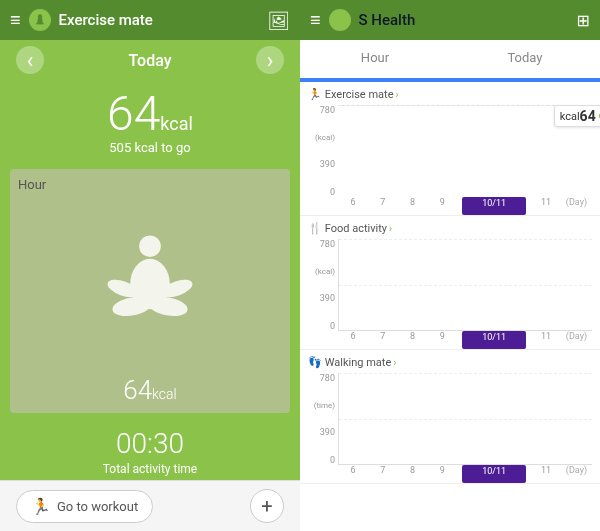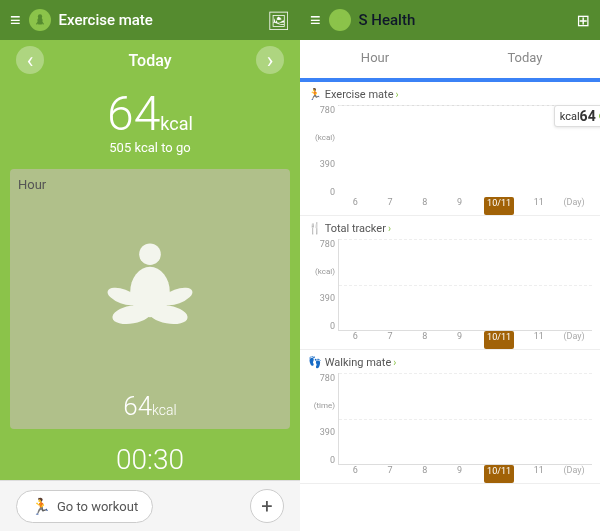--- a/index.html
+++ b/index.html
@@ -339,24 +339,24 @@
     }
 
     .chart-x-label {
       font-size: 9px;
       color: #999;
       text-align: center;
       min-width: 20px;
     }
 
     .chart-x-label.highlight {
-      background: #a16207;
+      background: #4c1d95;
       color: white;
       border-radius: 2px;
-      padding: 1px 3px;
+      padding: 1px 20px;
     }
 
     .bar {
       position: absolute;
       bottom: 0;
       background: #8bc34a;
       width: 10px;
       border-radius: 2px 2px 0 0;
     }
 
@@ -450,20 +450,21 @@
         <ellipse cx="80" cy="65" rx="18" ry="8" transform="rotate(-20 80 65)"></ellipse>
       </svg>
     </div>
     <div>
       <span class="yoga-calories">64</span><span class="yoga-calories yoga-calories-unit">kcal</span>
     </div>
   </div>
 
   <div class="time-section">
     <div class="time-display">00:30</div>
+    <div class="time-label">Total activity time</div>
   </div>
 
   <div class="bottom-bar">
     <div class="workout-btn">
       <span class="workout-btn-icon">🏃</span>
       <span>Go to workout</span>
     </div>
     <div class="add-btn">
       <span>+</span>
     </div>
@@ -529,21 +530,21 @@
           <span class="chart-x-label highlight">10/11</span>
           <span class="chart-x-label">11</span>
           <span class="chart-x-label" style="color:#aaa;">(Day)</span>
         </div>
       </div>
     </div>
 
     <div class="chart-section">
       <div class="chart-section-title">
         <span style="margin-right:3px;color:#8bc34a;">🍴</span>
-        <span>Total tracker</span>
+        <span>Food activity</span>
         <span class="arrow"> ›</span>
       </div>
       <div class="chart-wrapper">
         <div class="chart-y-labels">
           <span class="chart-y-label">780</span>
           <span class="chart-y-label" style="font-size:8px;">(kcal)</span>
           <span class="chart-y-label">390</span>
           <span class="chart-y-label">0</span>
         </div>
         <div class="chart-area">

